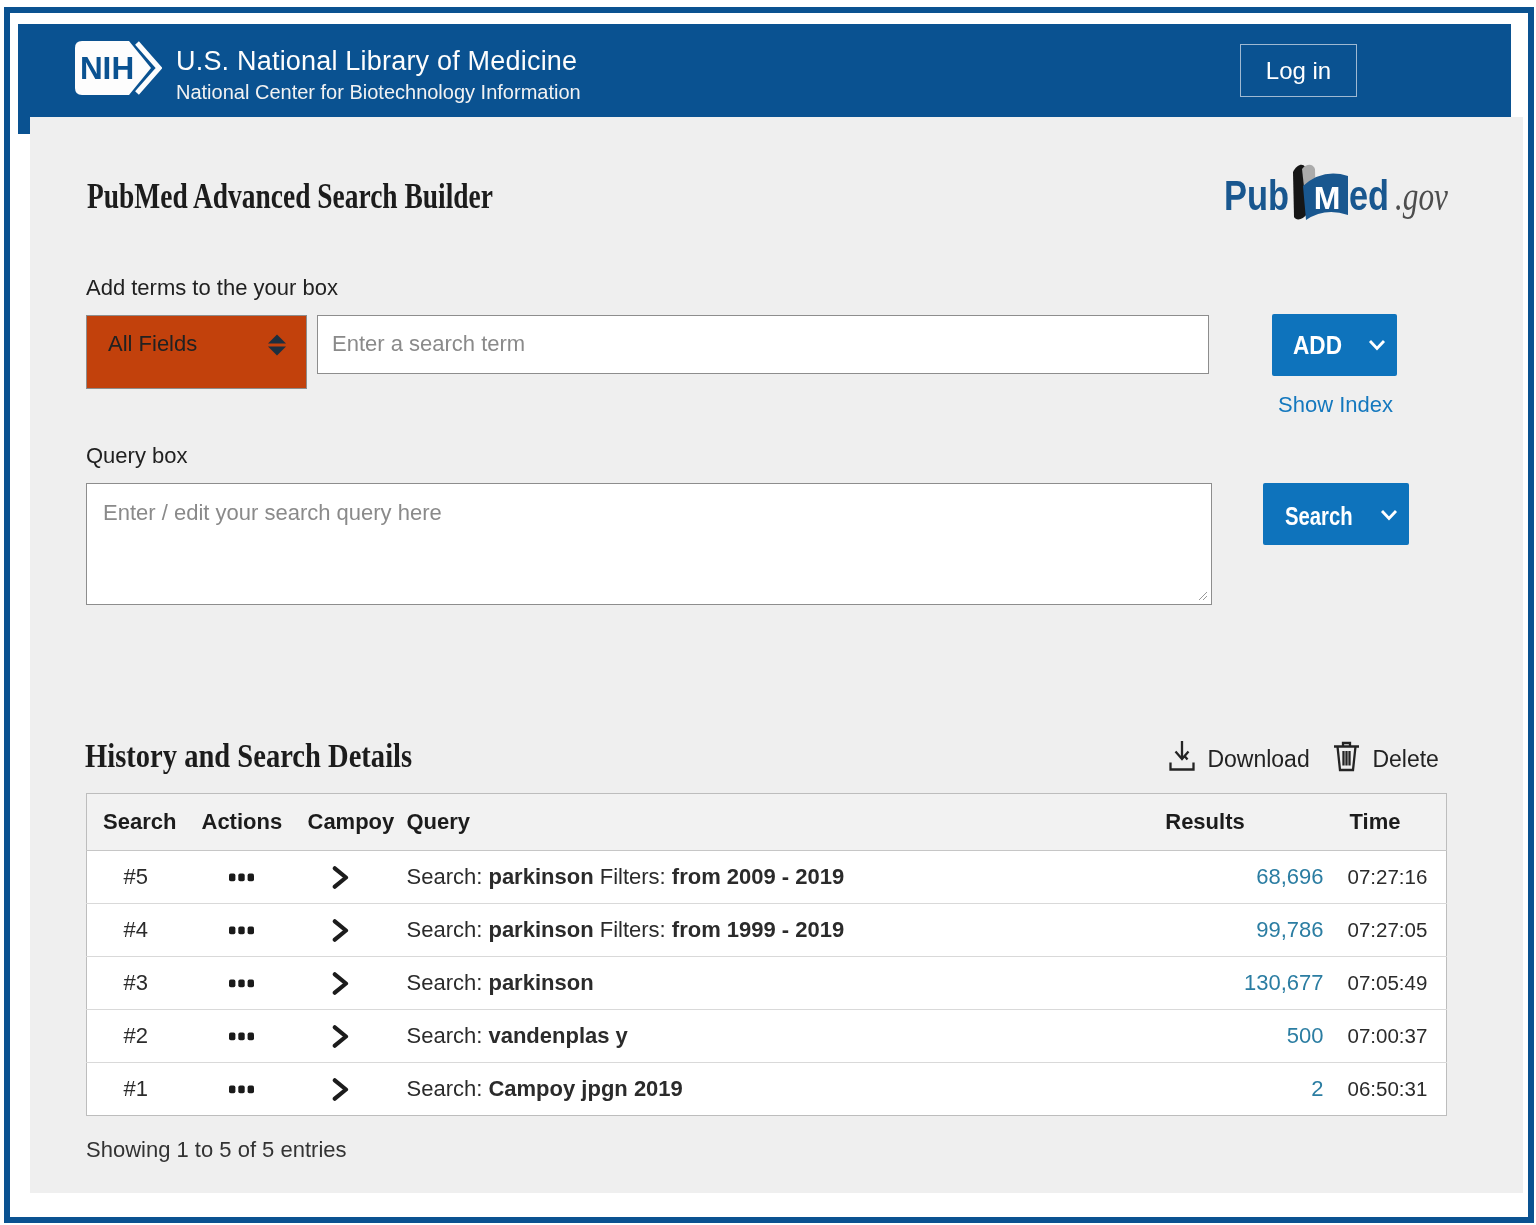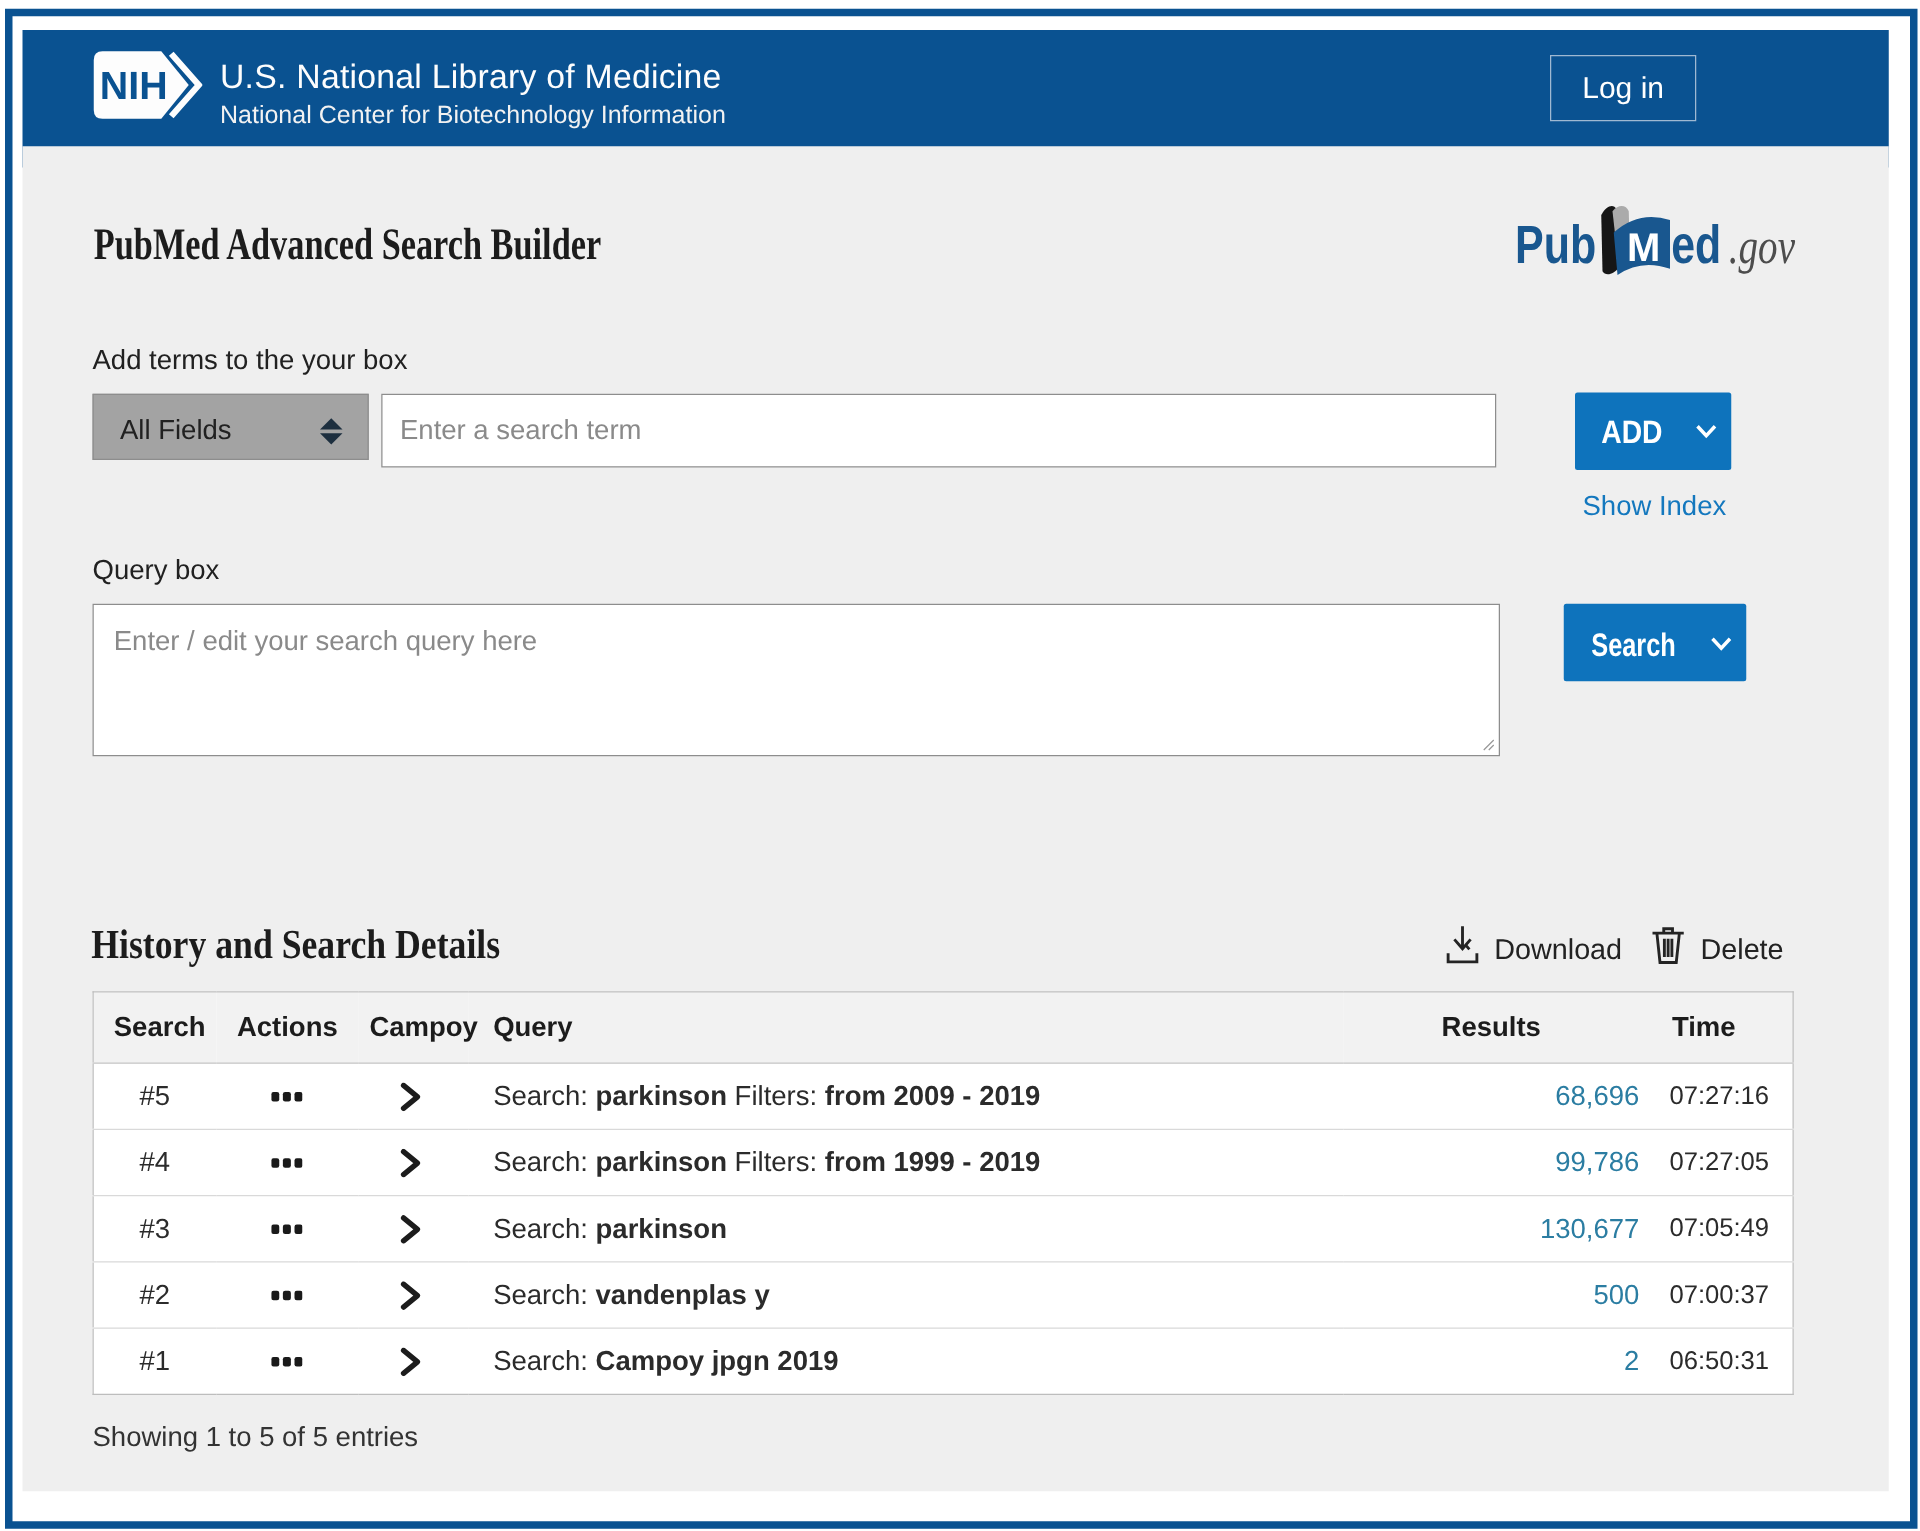--- a/index.html
+++ b/index.html
@@ -1,34 +1,34 @@
 <!DOCTYPE html>
 <html><head>
 <meta charset="utf-8">
 <style>
   * { margin:0; padding:0; box-sizing:border-box; }
   html,body { width:1536px; height:1225px; background:#ffffff; font-family:"Liberation Sans", sans-serif; }
   .page { position:relative; width:1536px; height:1225px; overflow:hidden; }
   .frame { position:absolute; left:4px; top:7px; width:1530px; height:1216px; border:6px solid #0a5291; }
   .header { position:absolute; left:18px; top:24px; width:1493px; height:110px; background:#0a5291; }
-  .main { position:absolute; left:18px; top:117px; width:1493px; height:1076px; background:#efefef; }
+  .main { position:absolute; left:30px; top:117px; width:1493px; height:1076px; background:#efefef; }
   .abs { position:absolute; }
 
   
   .nlm1 { left:158px; top:22px; font-size:27px; color:#fdfdfd; letter-spacing:0.2px; }
   .nlm2 { left:158px; top:57px; font-size:20px; color:#f2f2f2; }
   .login { left:1222px; top:20px; width:117px; height:53px; border:1px solid #9fb9d2; color:#fff;
            font-size:24px; text-align:center; line-height:51px; }
 
   
   .h1 { left:57px; top:59px; font-family:"Liberation Serif", serif; font-weight:bold; font-size:30px; color:#1c1c1c; transform:scale(0.915,1.2); transform-origin:left top; white-space:nowrap; }
   .h2 { left:55px; top:621px; font-family:"Liberation Serif", serif; font-weight:bold; font-size:28px; color:#1c1c1c; transform:scale(1.02,1.18); transform-origin:left top; white-space:nowrap; }
 
   .lbl { font-size:22px; color:#212121; }
-  .select { left:56px; top:198px; width:221px; height:53px; background:#a3a3a3; border:1px solid #8d8d8d; }
+  .select { left:56px; top:198px; width:221px; height:74px; background:#c2410c; border:1px solid #8d8d8d; }
   .select .txt { position:absolute; left:21px; top:15px; font-size:22px; color:#212121; }
   .input1 { left:287px; top:198px; width:892px; height:59px; background:#fff; border:1px solid #8d8d8d; }
   .input1 .ph { position:absolute; left:14px; top:15px; font-size:22px; color:#8a8a8a; }
   .btn { background:#0e73bc; color:#fff; font-weight:bold; }
   .add { left:1242px; top:197px; width:125px; height:62px; border-radius:2px; }
   .add .t { position:absolute; left:21px; top:16px; font-size:26px; font-weight:bold; color:#fff; transform:scale(0.87,1); transform-origin:left top; }
   .showindex { left:1248px; top:275px; white-space:nowrap; font-size:22px; color:#1478be; }
   .textarea { left:56px; top:366px; width:1126px; height:122px; background:#fff; border:1px solid #8d8d8d; }
   .textarea .ph { position:absolute; left:16px; top:16px; font-size:22px; color:#8a8a8a; }
   .search { left:1233px; top:366px; width:146px; height:62px; border-radius:2px; }

